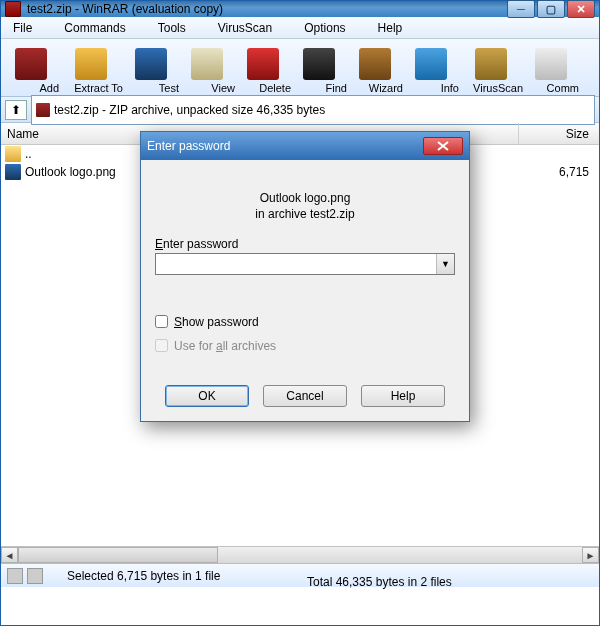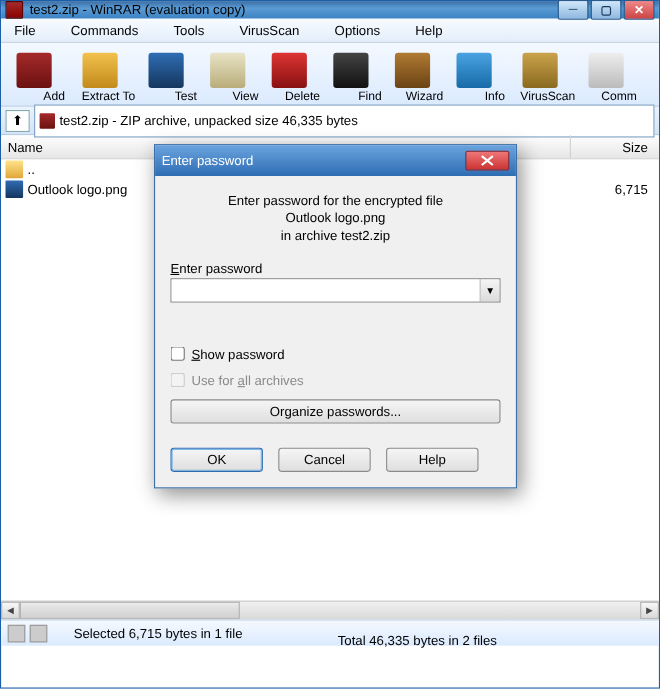--- a/index.html
+++ b/index.html
@@ -76,21 +76,21 @@
 .pw-combo input { flex:1; border:none; outline:none; padding:0 4px; font-size:12px; }
 .pw-combo .dd { width:18px; border-left:1px solid #bbb; background:linear-gradient(#f4f4f4,#dcdcdc); display:flex; align-items:center; justify-content:center; font-size:9px; }
 
 .check { display:flex; align-items:center; gap:6px; margin-bottom:10px; }
 .check input { width:13px; height:13px; margin:0; }
 .check.disabled { color:#8a8a8a; }
 .check label u { text-decoration: underline; }
 
 .organize-btn { display:block; width:100%; height:22px; background:linear-gradient(#f5f5f5,#dfdfdf); border:1px solid #8a8a8a; border-radius:3px; cursor:pointer; margin-top:2px; }
 
-.modal-buttons { display:flex; gap:14px; padding: 10px 14px 14px; }
+.modal-buttons { display:flex; gap:14px; justify-content:center; padding: 10px 14px 14px; }
 .dlg-btn { width:84px; height:22px; background:linear-gradient(#f5f5f5,#dfdfdf); border:1px solid #8a8a8a; border-radius:3px; cursor:pointer; }
 .dlg-btn.default { border:1px solid #2f6db3; box-shadow: inset 0 0 0 1px #7fb6e8; }
 </style>
 </head>
 <body>
 
 <div class="window">
   <div class="titlebar">
     <div class="titlebar-icon"></div>
     <div class="titlebar-text">test2.zip - WinRAR (evaluation copy)</div>
@@ -199,40 +199,39 @@
     <div class="modal-title">
       <div class="modal-title-text">Enter password</div>
       <div class="modal-close">
         <svg viewBox="0 0 12 10">
             <path d="M1 1 L11 9 M11 1 L1 9" stroke="#fff" stroke-width="2" fill="none"></path>
           </svg>
       </div>
     </div>
     <div class="modal-body">
       <div class="prompt">
-        <span>Enter password for the encrypted file</span><br>
+        <br>
         <span>Outlook logo.png</span><br>
         <span>in archive test2.zip</span>
       </div>
       <div class="field-label"><u>E</u>nter password</div>
       <div class="pw-combo">
         <input type="password" style="">
         <div class="dd">▼</div>
       </div>
 
       <div class="check">
         <input type="checkbox" style="">
         <label><u>S</u>how password</label>
       </div>
       <div class="check disabled">
         <input type="checkbox" disabled="" style="">
         <label>Use for <u>a</u>ll archives</label>
       </div>
 
-      <button class="organize-btn">Organize passwords...</button>
     </div>
     <div class="modal-buttons">
       <button class="dlg-btn default">OK</button>
       <button class="dlg-btn">Cancel</button>
       <button class="dlg-btn">Help</button>
     </div>
   </div>
 
 </div>
 

